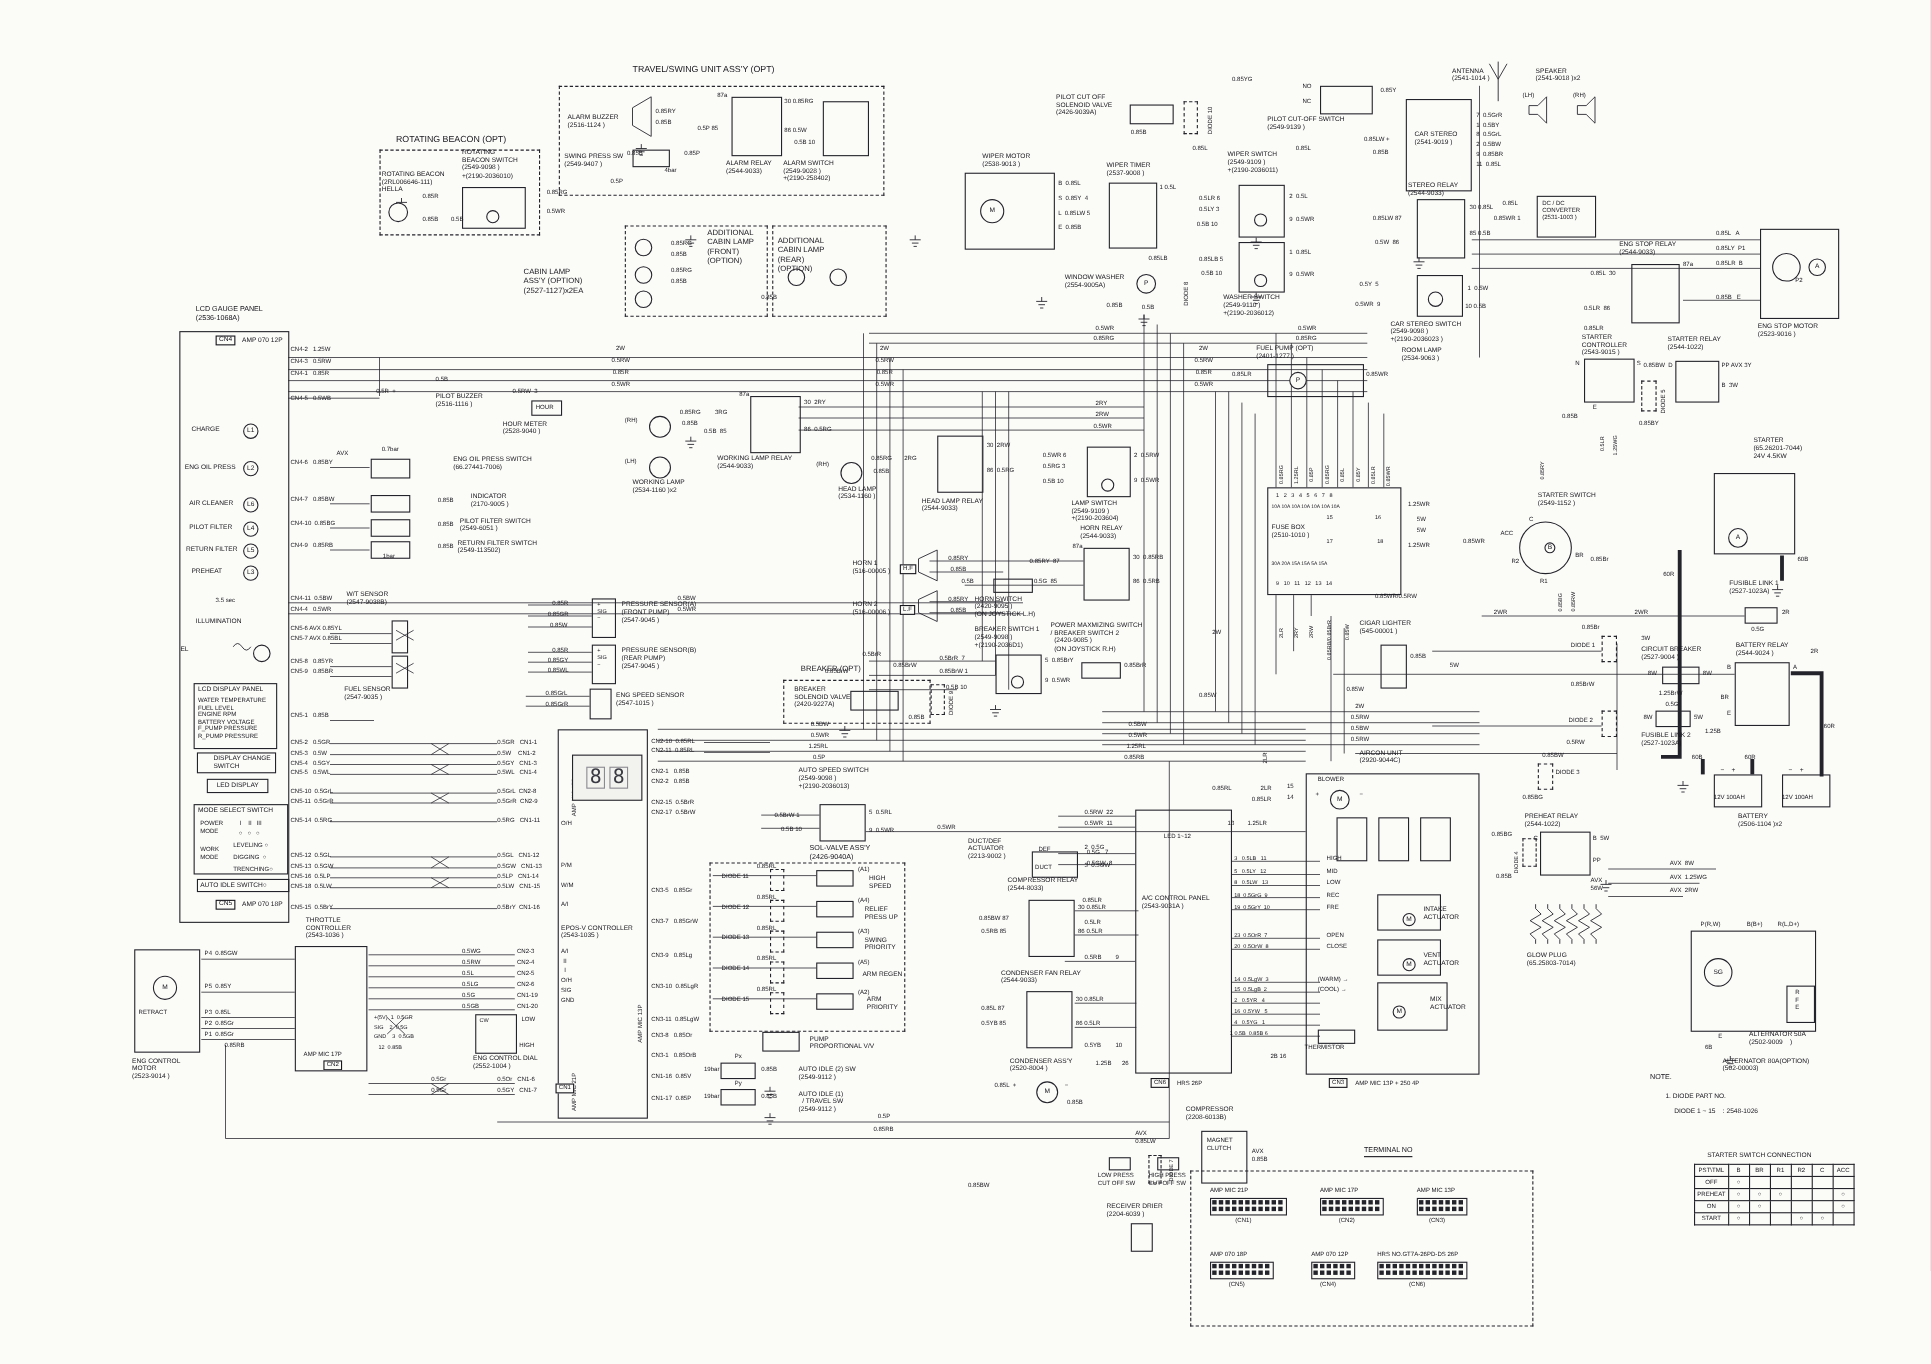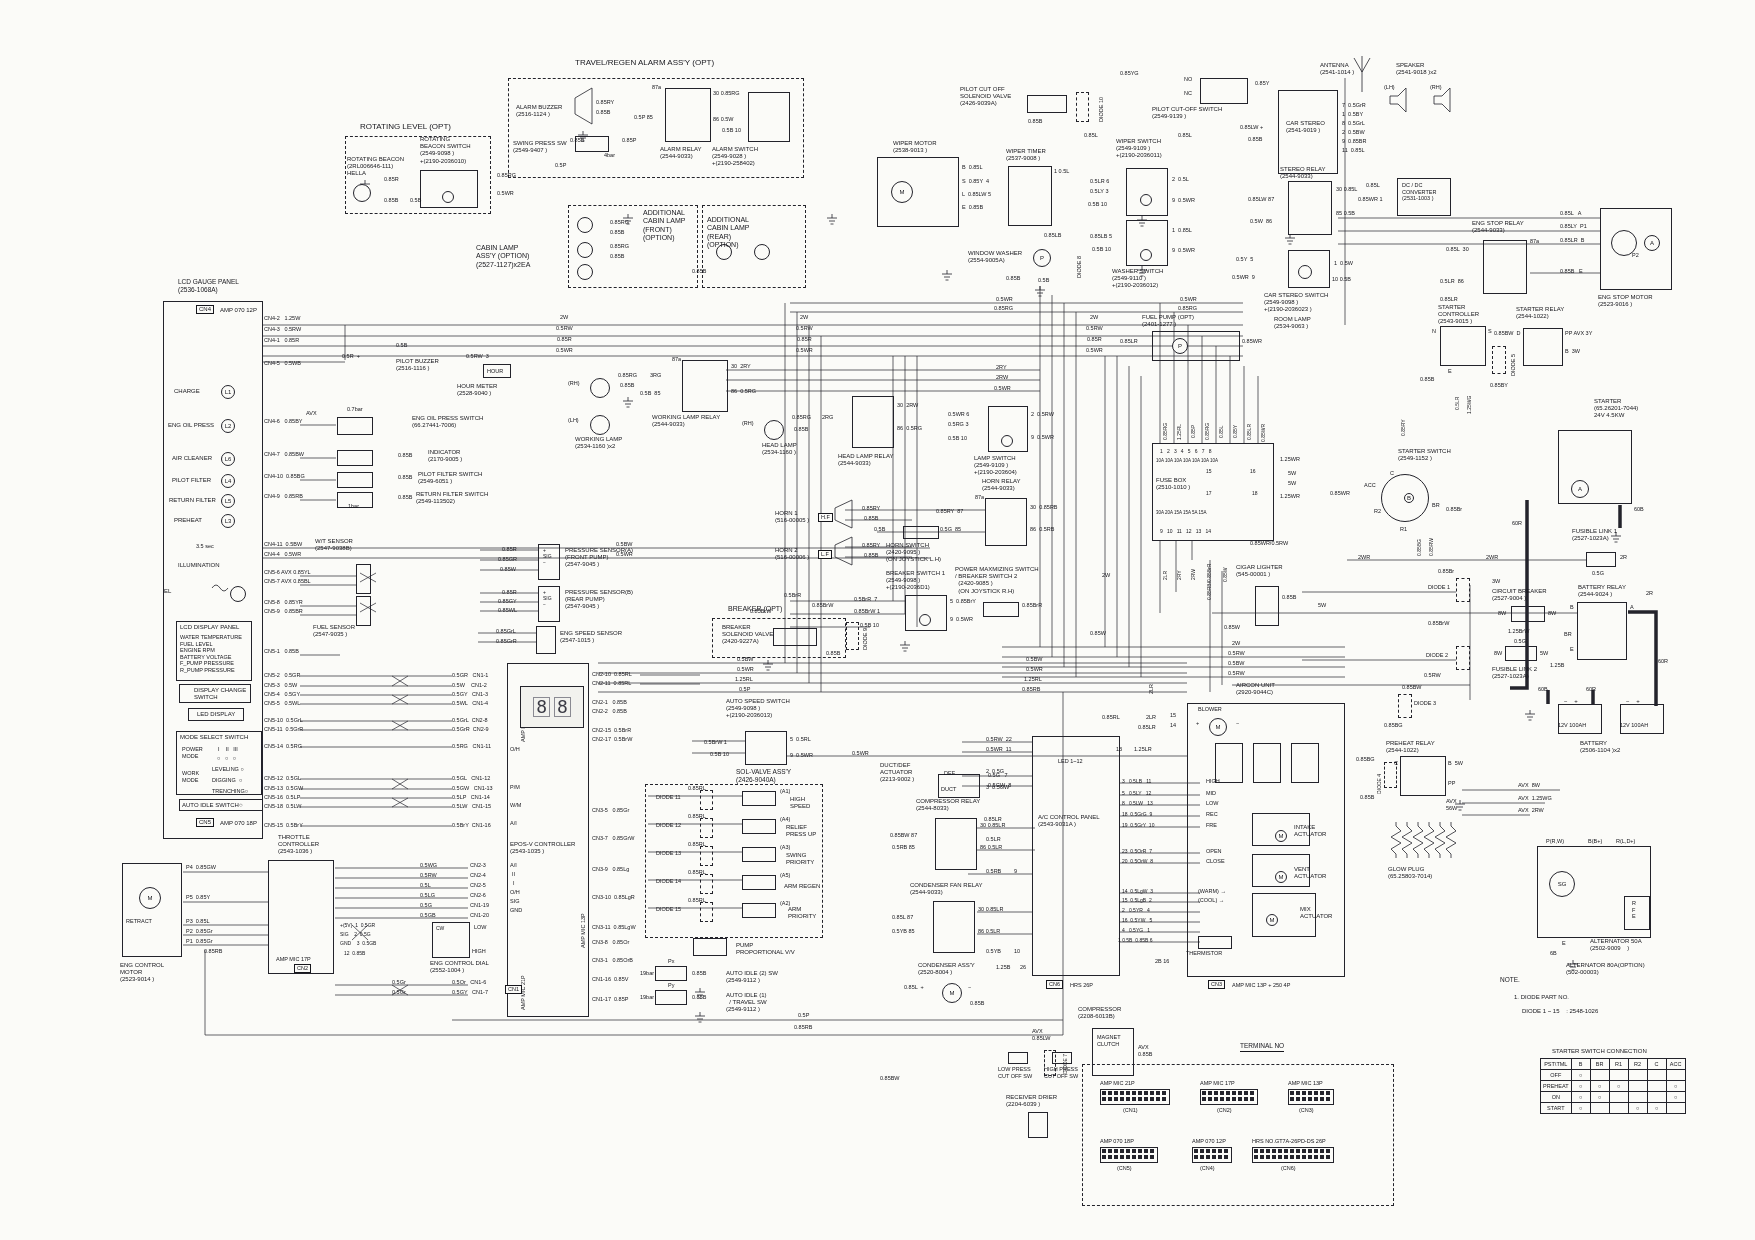--- a/index.html
+++ b/index.html
@@ -358,34 +358,34 @@
       <div class="circ" style="left: 1404px; top: 493px; width: 10px; height: 10px;">B</div>
       <div class="circ" style="left: 1571px; top: 480px; width: 18px; height: 18px;">A</div>
       <div class="circ" style="left: 1611px; top: 230px; width: 26px; height: 26px;"></div>
       <div class="circ" style="left: 1644px; top: 235px; width: 16px; height: 16px;">A</div>
       <div class="circ" style="left: 1209px; top: 718px; width: 18px; height: 18px;">M</div>
       <div class="circ" style="left: 942px; top: 983px; width: 20px; height: 20px;">M</div>
       <div class="circ" style="left: 1549px; top: 871px; width: 26px; height: 26px;">SG</div>
       <div class="circ" style="left: 1275px; top: 830px; width: 12px; height: 12px;">M</div>
       <div class="circ" style="left: 1275px; top: 871px; width: 12px; height: 12px;">M</div>
       <div class="circ" style="left: 1266px; top: 914px; width: 12px; height: 12px;">M</div>
-      <div class="lbl" style="left: 360px; top: 122px; font-size: 8px;">ROTATING LEVEL (OPT)</div>
+      <div class="lbl" style="left: 360px; top: 122px; font-size: 8px;">ROTATING BEACON (OPT)</div>
       <div class="lbl" style="left: 347px; top: 156px; font-size: 6px;">ROTATING BEACON
 (2RL006646-111)
 HELLA</div>
       <div class="lbl" style="left: 420px; top: 136px; font-size: 6px;">ROTATING
 BEACON SWITCH
 (2549-9098 )
 +(2190-2036010)</div>
       <div class="lbl" style="left: 384px; top: 176px; font-size: 5.5px;">0.85R</div>
       <div class="lbl" style="left: 384px; top: 197px; font-size: 5.5px;">0.85B</div>
       <div class="lbl" style="left: 410px; top: 197px; font-size: 5.5px;">0.5B</div>
       <div class="lbl" style="left: 497px; top: 172px; font-size: 5.5px;">0.85RG</div>
       <div class="lbl" style="left: 497px; top: 190px; font-size: 5.5px;">0.5WR</div>
-      <div class="lbl" style="left: 575px; top: 58px; font-size: 8px;">TRAVEL/REGEN ALARM ASS'Y (OPT)</div>
+      <div class="lbl" style="left: 575px; top: 58px; font-size: 8px;">TRAVEL/SWING UNIT ASS'Y (OPT)</div>
       <div class="lbl" style="left: 516px; top: 104px; font-size: 6px;">ALARM BUZZER
 (2516-1124 )</div>
       <div class="lbl" style="left: 513px; top: 140px; font-size: 6px;">SWING PRESS SW
 (2549-9407 )</div>
       <div class="lbl" style="left: 604px; top: 152px; font-size: 5.5px;">4bar</div>
       <div class="lbl" style="left: 555px; top: 162px; font-size: 5.5px;">0.5P</div>
       <div class="lbl" style="left: 596px; top: 99px; font-size: 5.5px;">0.85RY</div>
       <div class="lbl" style="left: 596px; top: 109px; font-size: 5.5px;">0.85B</div>
       <div class="lbl" style="left: 570px; top: 137px; font-size: 5.5px;">0.85B</div>
       <div class="lbl" style="left: 622px; top: 137px; font-size: 5.5px;">0.85P</div>

